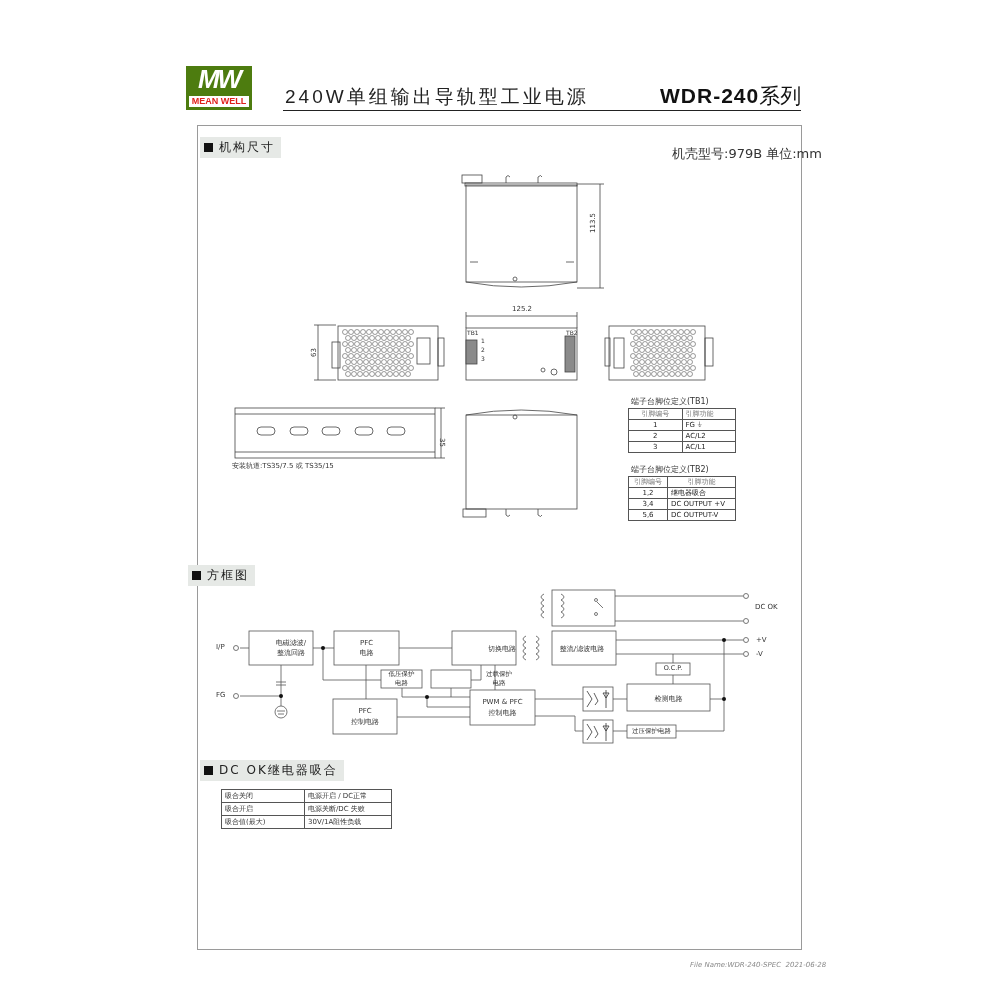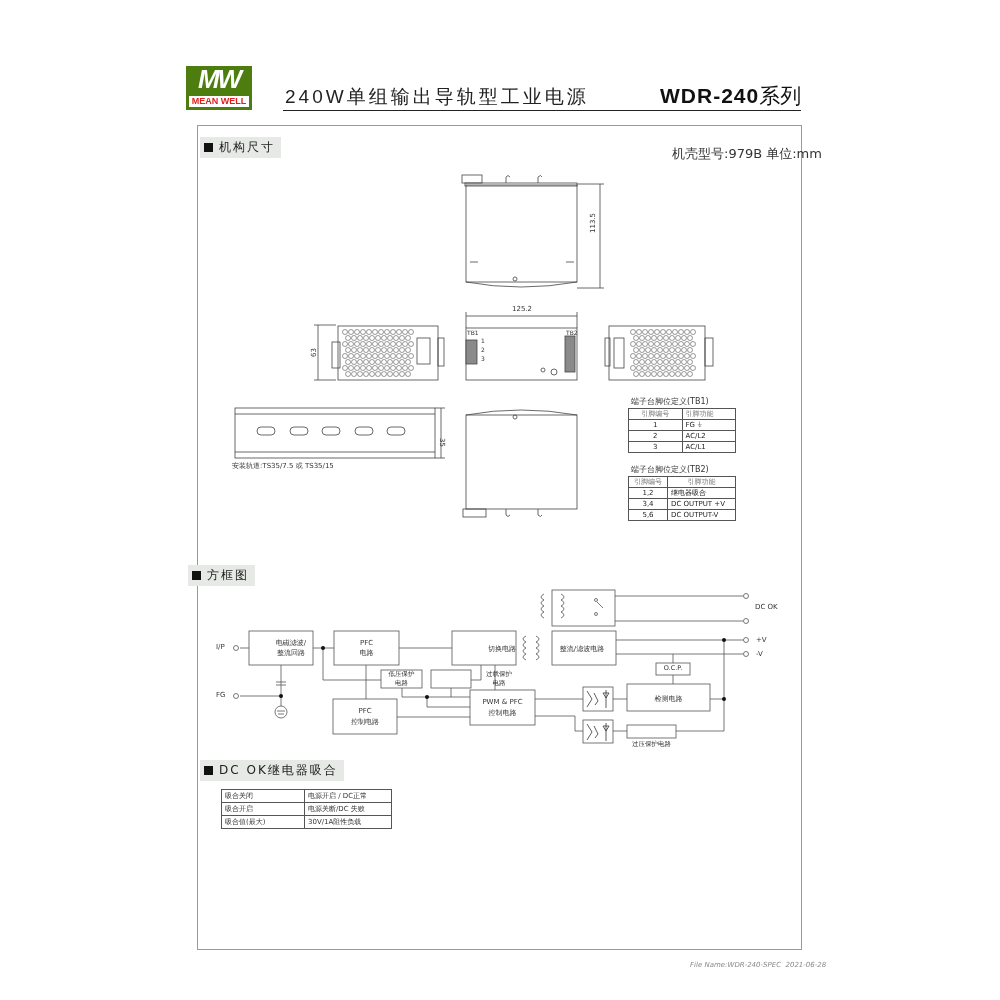--- a/index.html
+++ b/index.html
@@ -476,21 +476,21 @@
 <div class="abs lbl ctr" style="left:333px;top:706px;width:64px;line-height:11px;">
     <div>PFC</div>
     <div>控制电路</div>
   </div>
 <div class="abs lbl ctr" style="left:470px;top:697px;width:65px;line-height:11px;">
     <div>PWM &amp; PFC</div>
     <div>控制电路</div>
   </div>
 <div class="abs lbl ctr" style="left:627px;top:694px;width:83px;">检测电路</div>
 <div class="abs lbl ctr" style="left:656px;top:664px;width:34px;font-size:6.5px;">O.C.P.</div>
-<div class="abs lbl ctr" style="left:627px;top:727px;width:49px;font-size:6.5px;margin-top:13px;">过压保护电路</div>
+<div class="abs lbl ctr" style="left:627px;top:727px;width:49px;font-size:6.5px;">过压保护电路</div>
 
 <div class="abs sec" style="left:200px;top:760px;"><span class="sq"></span><span>DC OK</span><span>继电器吸合</span></div>
 <table class="abs tbl dc">
   <tbody>
       <tr>
         <td>吸合关闭</td>
         <td>电源开启 / DC正常</td>
       </tr>
   <tr>
         <td>吸合开启</td>

